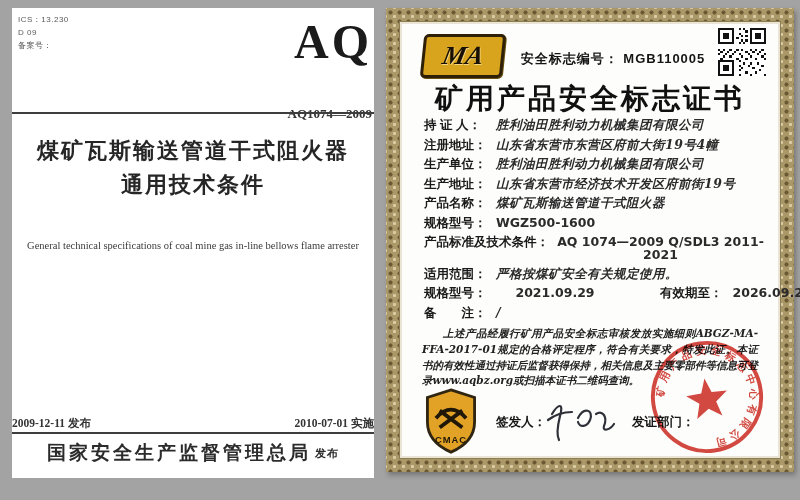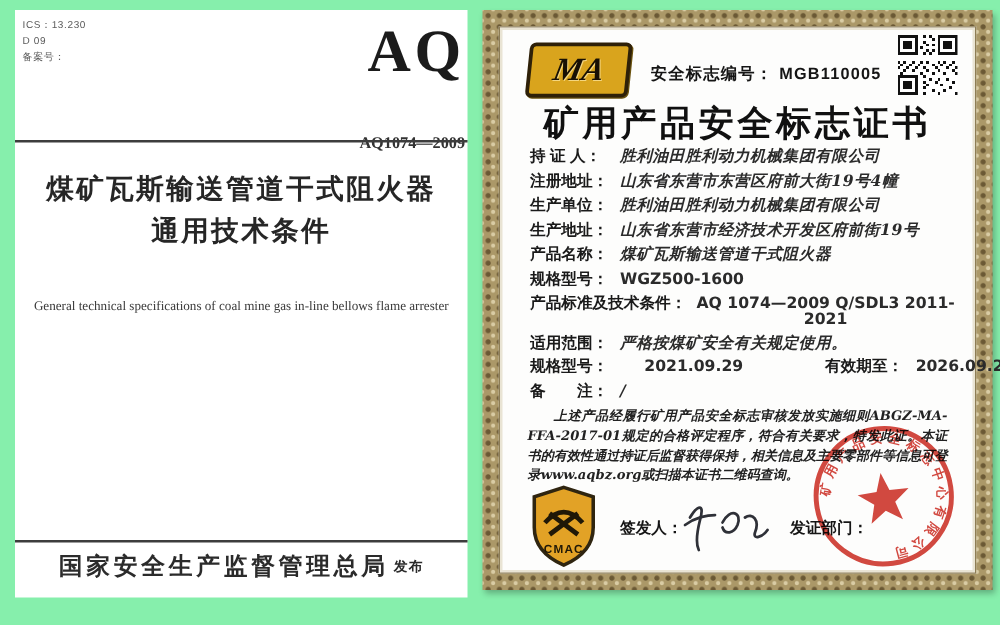--- a/index.html
+++ b/index.html
@@ -1,16 +1,16 @@
 <!DOCTYPE html>
 <html><head>
 <meta charset="utf-8">
 <style>
   html,body{margin:0;padding:0;background:#fff;}
-  #stage{position:relative;width:800px;height:500px;background:#86efac;overflow:hidden;
+  #stage{position:relative;width:800px;height:500px;background:#a3a3a3;overflow:hidden;
          font-family:"Liberation Sans",sans-serif;color:#2e2e2e;}
 
   
   .std{position:absolute;left:12px;top:8px;width:362px;height:470px;background:#ffffff;}
   .std .ics{position:absolute;left:6px;top:6px;font-size:8px;line-height:1.6;color:#5a5a5a;letter-spacing:.5px;}
   .std .aq{position:absolute;right:2px;top:10px;font-family:"Liberation Serif",serif;font-weight:900;
            font-size:48px;letter-spacing:3px;color:#1b1b1b;line-height:1;}
   .std .hdr{position:absolute;left:0;right:0;top:54px;font-weight:800;font-size:19.5px;color:#2b2b2b;
             text-align:justify;text-align-last:justify;}
   .std .stdno{position:absolute;right:2px;top:98px;font-family:"Liberation Serif",serif;font-weight:700;font-size:13px;color:#333;}
@@ -79,20 +79,24 @@
       <div>ICS：13.230</div>
       <div>D 09</div>
       <div>备案号：</div>
     </div>
     <div class="aq">AQ</div>
     <div class="stdno">AQ1074—2009</div>
     <div class="rule1"></div>
     <div class="t1">煤矿瓦斯输送管道干式阻火器</div>
     <div class="t2">通用技术条件</div>
     <div class="en">General technical specifications of coal mine gas in-line bellows flame arrester</div>
+    <div class="dates">
+      <span>2009-12-11 发布</span>
+      <span>2010-07-01 实施</span>
+    </div>
     <div class="rule2"></div>
     <div class="pub">
       <span>国家安全生产监督管理总局</span><span class="suffix">发布</span>
     </div>
   </div>
 
   <div class="cert">
     <div class="cert-inner">
 
       <div class="ma-badge">

